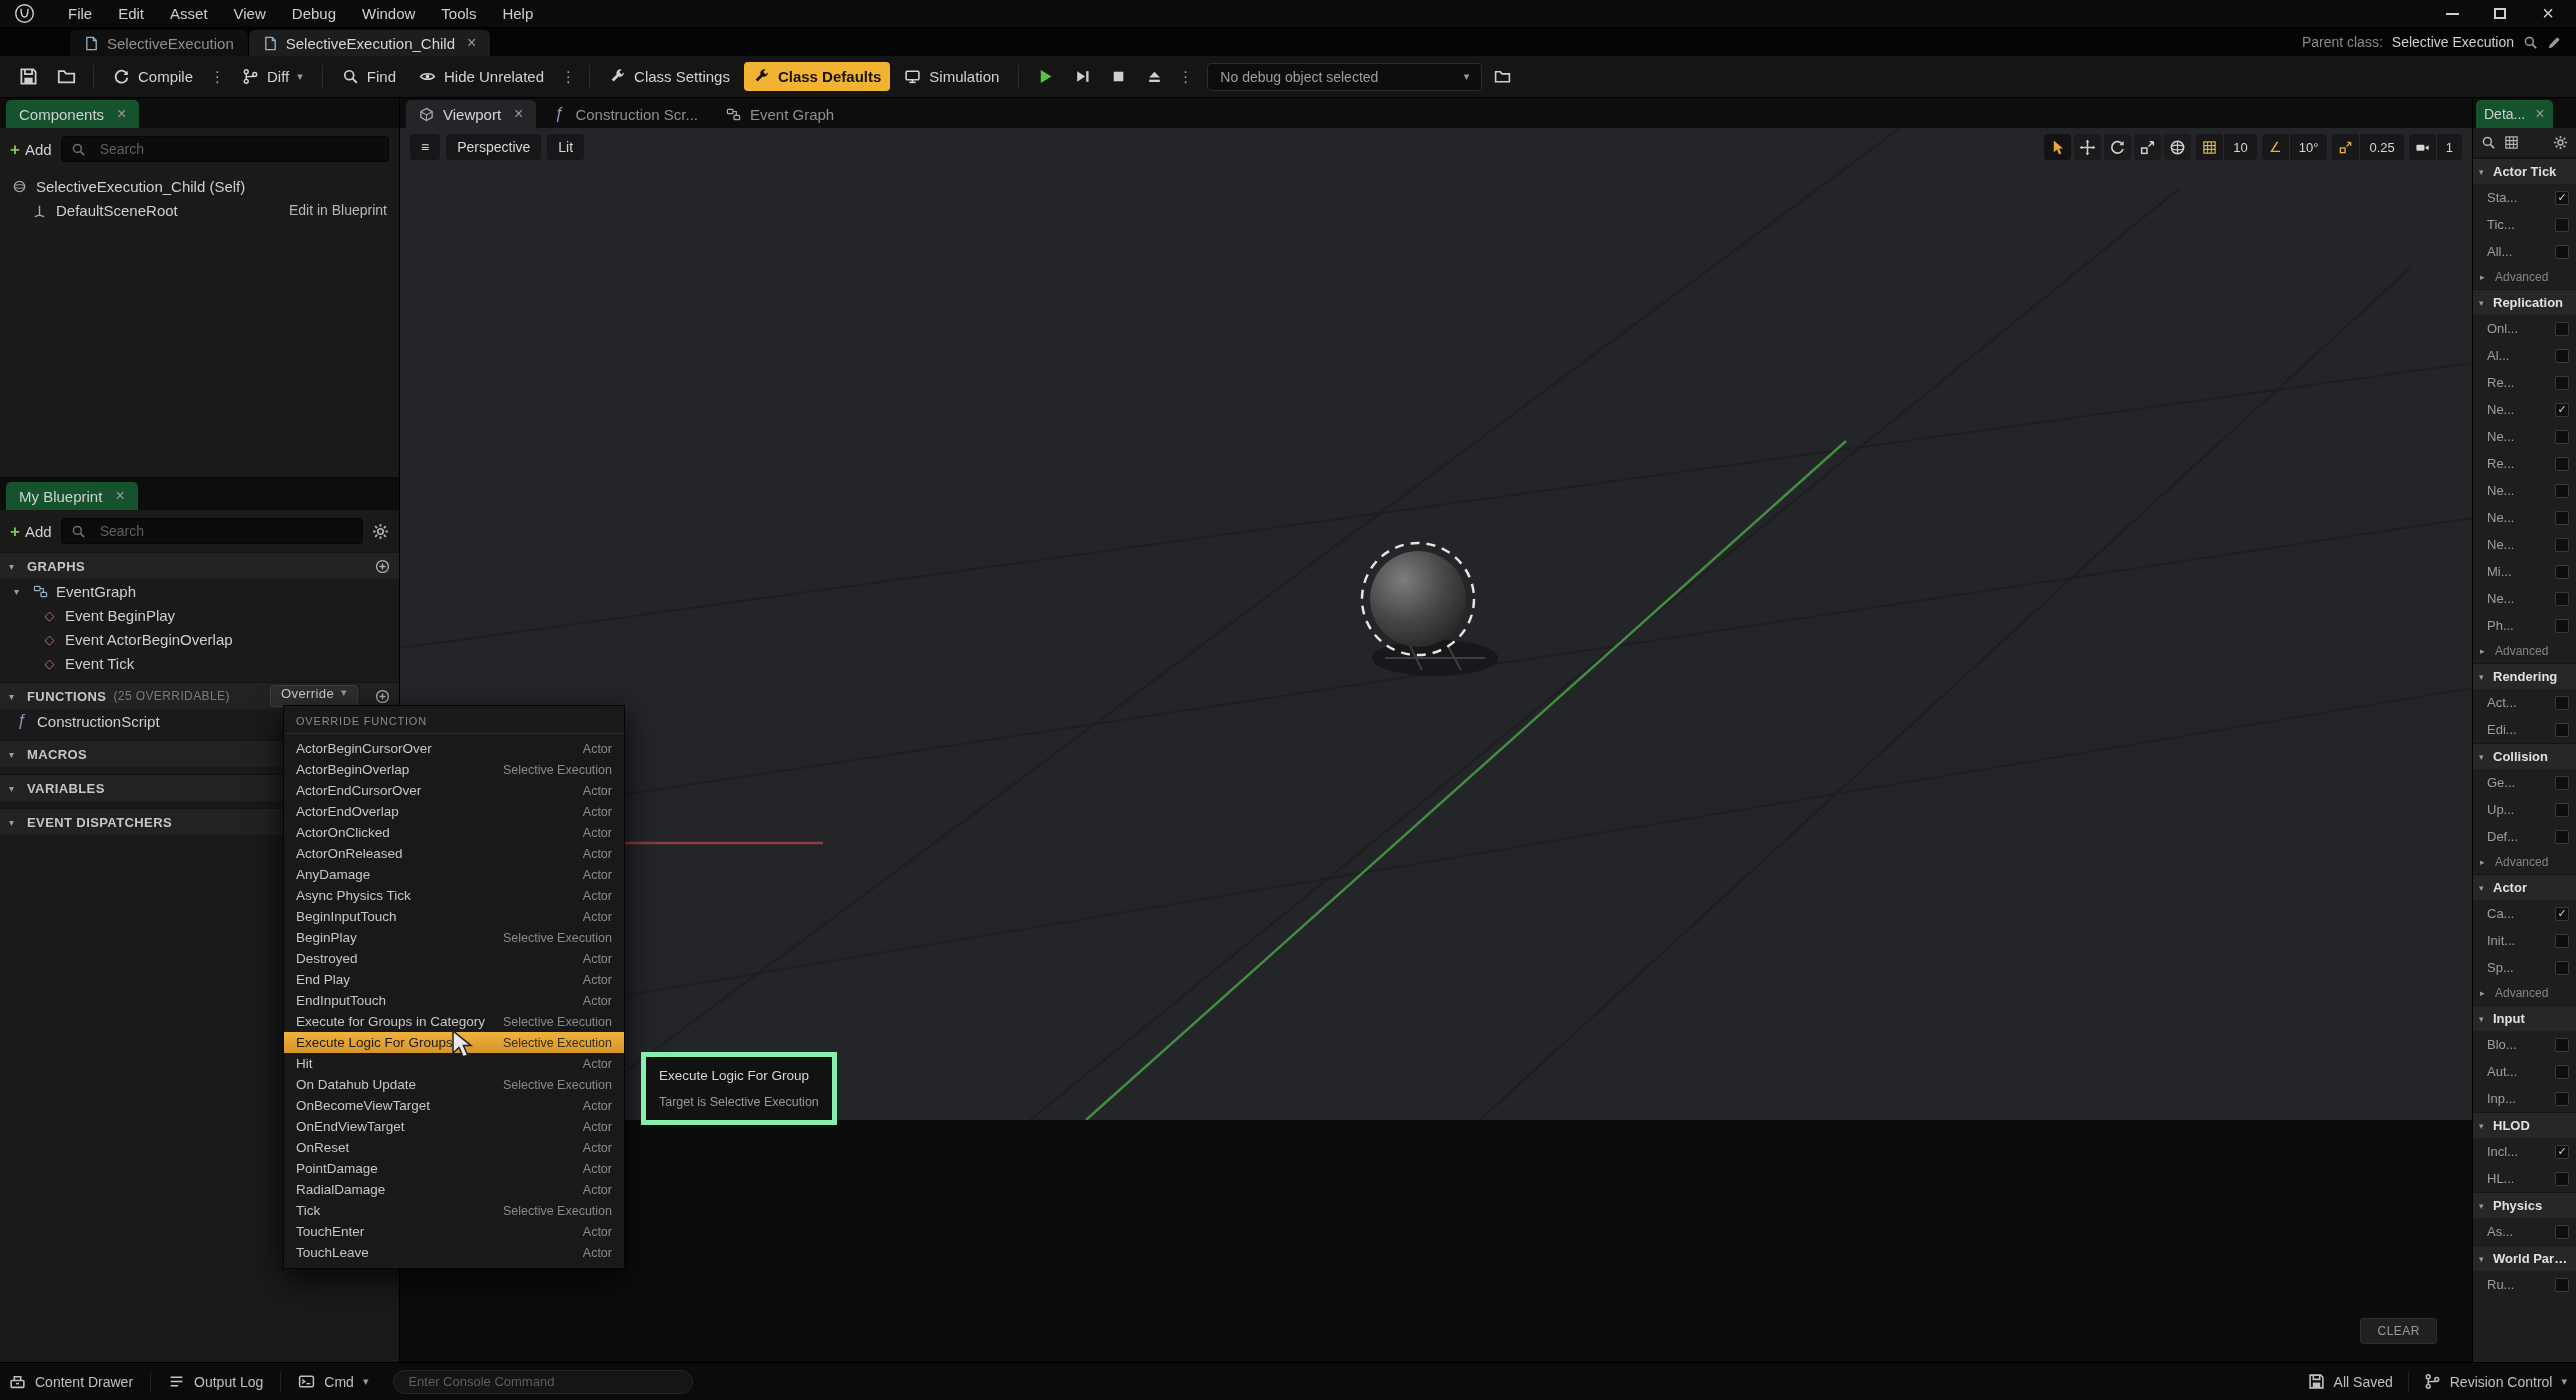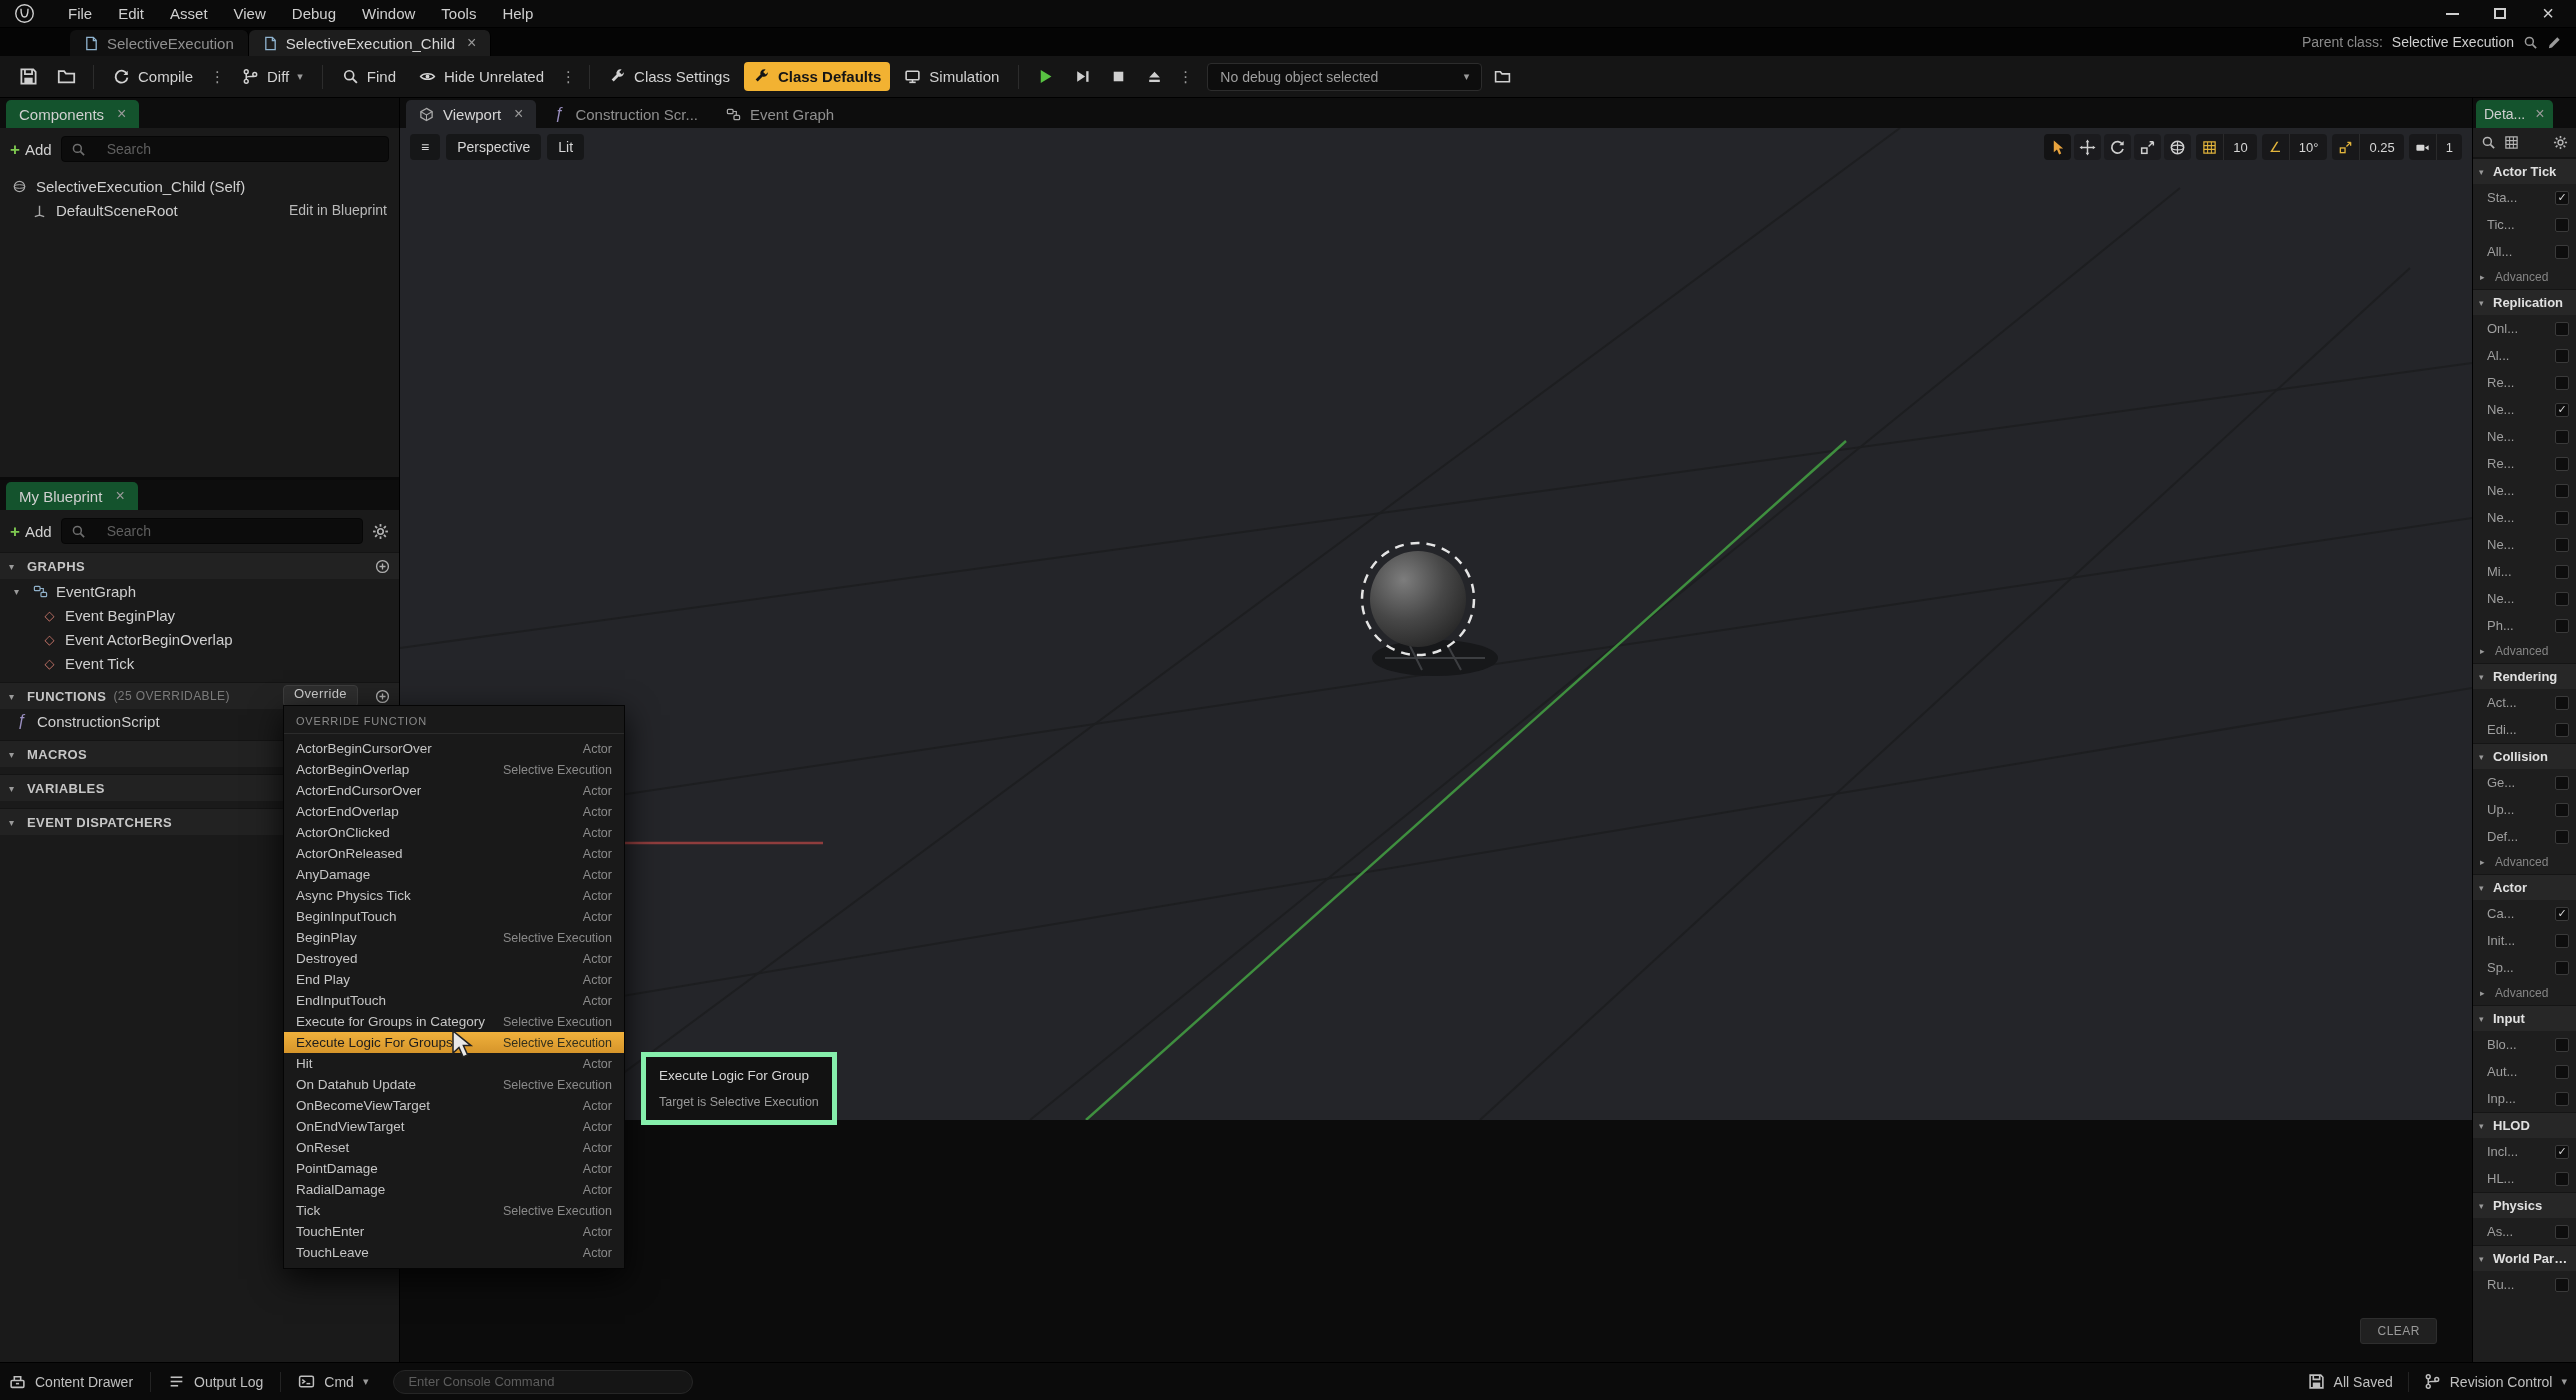--- a/index.html
+++ b/index.html
@@ -49,37 +49,37 @@
   
   .left { position:absolute; top:98px; left:0; width:400px; bottom:38px; display:flex; flex-direction:column; background:#0a0a0a; border-right:1px solid #000; }
   .panel { background:#1a1a1a; display:flex; flex-direction:column; overflow:hidden; }
   .components-panel { height:379px; }
   .myblueprint-panel { flex:1; margin-top:3px; }
   .panel-tabstrip { height:30px; background:#0d0d0d; display:flex; align-items:flex-end; padding-left:6px; flex:none; }
   .panel-tab { display:flex; align-items:center; gap:9px; background:#14532d; height:28px; padding:0 13px; border-radius:5px 5px 0 0; font-size:15px; color:#d0d0d0; }
   .panel-toolbar { display:flex; align-items:center; gap:9px; padding:8px 10px; flex:none; }
   .add-btn { display:flex; align-items:center; gap:5px; background:transparent; border:none; color:#d0d0d0; font-size:15px; font-family:inherit; }
   .add-btn .plus { color:#7ec850; font-size:17px; font-weight:bold; line-height:1; }
-  .searchbox { flex:1; display:flex; align-items:center; gap:21px; background:#0c0c0c; border:1px solid #060606; border-radius:4px; height:26px; padding:0 9px; color:#6e6e6e; }
+  .searchbox { flex:1; display:flex; align-items:center; gap:14px; background:#0c0c0c; border:1px solid #060606; border-radius:4px; height:26px; padding:0 9px; color:#6e6e6e; }
   .searchbox input { flex:1; min-width:0; background:transparent; border:none; outline:none; color:#c8c8c8; font-size:14px; font-family:inherit; }
   .searchbox input::placeholder { color:#5f5f5f; }
   .gear-btn { color:#b5b5b5; display:flex; }
   .tree { padding:4px 0; }
   .tree-row { display:flex; align-items:center; gap:9px; height:24px; padding:0 12px; font-size:15px; color:#cfcfcf; }
   .tree-row .icon { color:#a9a9a9; }
   .tree-row.child { padding-left:32px; }
   .edit-link { margin-left:auto; color:#b9b9b9; font-size:14px; text-decoration:none; }
 
   .bp-body { flex:1; overflow:hidden; }
   .bp-section-header { display:flex; align-items:center; gap:7px; height:27px; padding:0 9px; background:#222222; color:#c6c6c6; font-size:13px; font-weight:bold; letter-spacing:.4px; border-top:1px solid #141414; }
   .bp-section-header.gap { margin-top:7px; }
   .bp-caret { color:#9a9a9a; font-size:10px; width:11px; flex:none; }
   .bp-note { color:#7a7a7a; font-weight:normal; font-size:12px; }
   .bp-plus { margin-left:auto; color:#b0b0b0; }
-  .override-btn { margin-left:auto; display:flex; gap:7px; background:#2e2e2e; border:1px solid #3d3d3d; border-radius:4px; height:22px; padding:0 10px; font-size:13px; font-weight:normal; color:#cfcfcf;flex-direction:column; }
+  .override-btn { margin-left:auto; display:flex; gap:7px; background:#2e2e2e; border:1px solid #3d3d3d; border-radius:4px; height:22px; padding:0 10px; font-size:13px; font-weight:normal; color:#cfcfcf; }
   .bp-plus2 { margin-left:10px; color:#b0b0b0; }
   .bp-row { display:flex; align-items:center; gap:8px; height:24px; padding-left:14px; font-size:15px; color:#cfcfcf; }
   .bp-row.sub { padding-left:42px; }
   .graph-ic { color:#8fb0c9; }
   .ev-diamond { color:#c9766a; font-size:13px; width:15px; text-align:center; }
   .fn-ic { font-style:italic; color:#9a8fc0; font-size:16px; width:15px; text-align:center; line-height:1; }
 
   
   .center { position:absolute; top:98px; left:400px; width:2072px; bottom:38px; display:flex; flex-direction:column; background:#0c0c0c; }
   .vtabs { height:30px; background:#0d0d0d; display:flex; align-items:flex-end; padding-left:6px; gap:2px; flex:none; }

